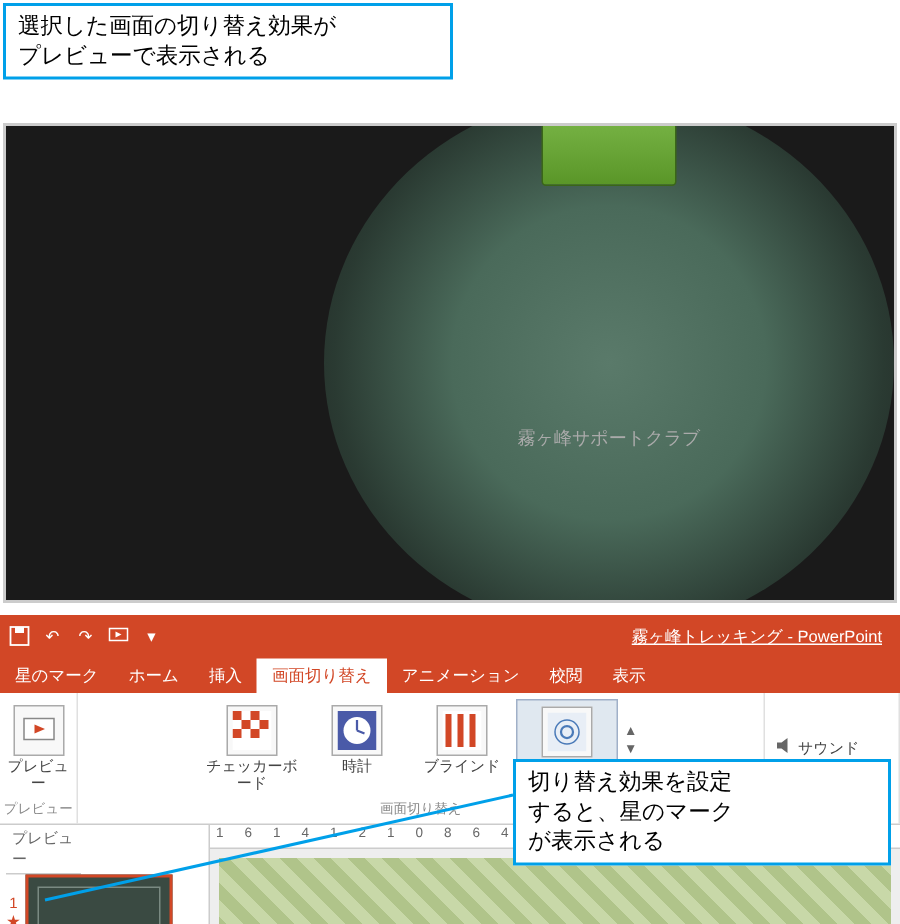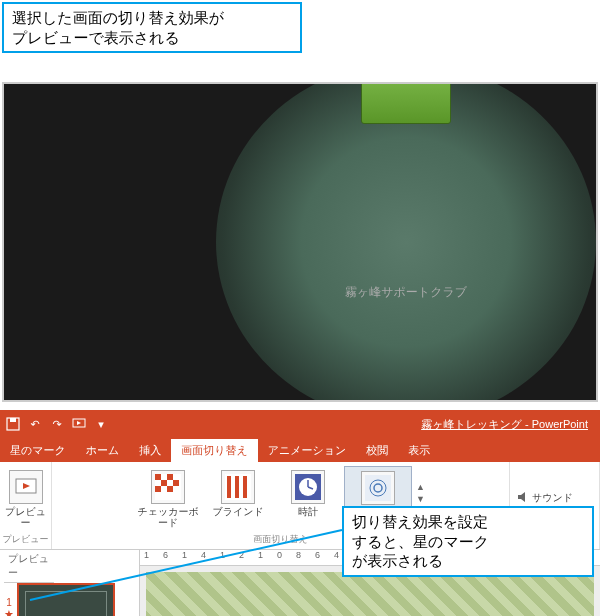--- a/index.html
+++ b/index.html
@@ -128,37 +128,37 @@
                 <rect x="18" y="6" width="6" height="6" fill="#d24726"></rect>
                 <rect x="0" y="12" width="6" height="6" fill="#d24726"></rect>
                 <rect x="12" y="12" width="6" height="6" fill="#d24726"></rect>
               </svg>
           </div>
           <span>チェッカーボード</span>
         </div>
         <div class="rbtn">
           <div class="ico">
             <svg width="26" height="26" viewBox="0 0 26 26">
+                <rect width="26" height="26" fill="#4a5aa8"></rect>
+                <circle cx="13" cy="13" r="9" fill="#fff"></circle>
+                <path d="M13 13 L13 6 M13 13 L18 15" stroke="#4a5aa8" stroke-width="1.5"></path>
+              </svg>
+          </div>
+          <span>時計</span>
+        </div>
+        <div class="rbtn">
+          <div class="ico">
+            <svg width="26" height="26" viewBox="0 0 26 26">
                 <rect width="26" height="26" fill="#fff"></rect>
                 <rect x="2" y="2" width="4" height="22" fill="#d24726"></rect>
                 <rect x="10" y="2" width="4" height="22" fill="#d24726"></rect>
                 <rect x="18" y="2" width="4" height="22" fill="#d24726"></rect>
               </svg>
           </div>
           <span>ブラインド</span>
-        </div>
-        <div class="rbtn">
-          <div class="ico">
-            <svg width="26" height="26" viewBox="0 0 26 26">
-                <rect width="26" height="26" fill="#4a5aa8"></rect>
-                <circle cx="13" cy="13" r="9" fill="#fff"></circle>
-                <path d="M13 13 L13 6 M13 13 L18 15" stroke="#4a5aa8" stroke-width="1.5"></path>
-              </svg>
-          </div>
-          <span>時計</span>
         </div>
         <div class="rbtn selected">
           <div class="ico">
             <svg width="26" height="26" viewBox="0 0 26 26">
                 <rect width="26" height="26" fill="#e8eef6"></rect>
                 <circle cx="13" cy="13" r="4" fill="none" stroke="#4a7ab8" stroke-width="1.5"></circle>
                 <circle cx="13" cy="13" r="8" fill="none" stroke="#4a7ab8" stroke-width="1"></circle>
               </svg>
           </div>
           <span>さざ波</span>

